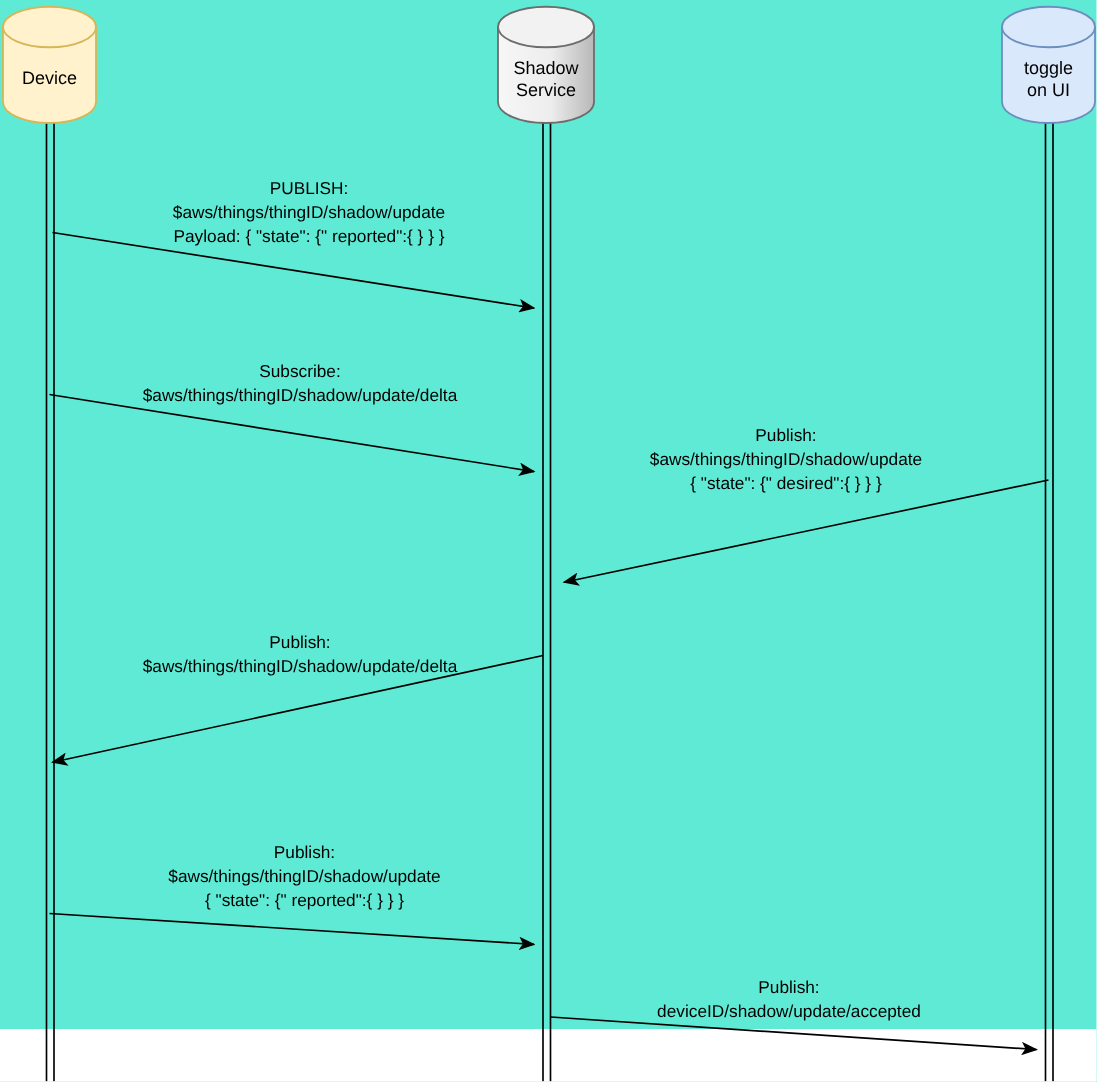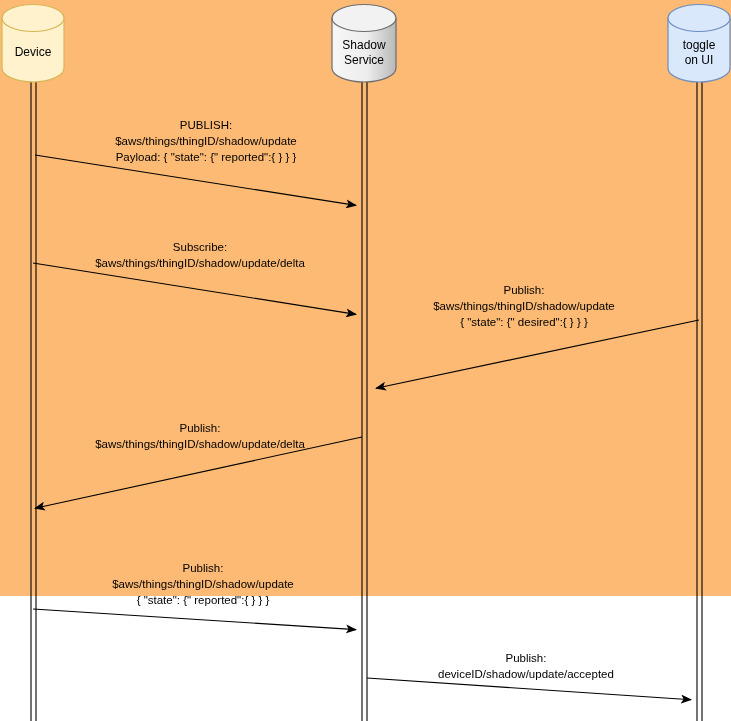--- a/index.html
+++ b/index.html
@@ -9,22 +9,22 @@
   }
   body {
     width: 731px;
     height: 721px;
     overflow: hidden;
     font-family: "Liberation Sans", sans-serif;
   }
   #diagram-root {
     position: relative;
     width: 731px;
-    height: 596px;
-    background: #fdba74;
+    height: 686px;
+    background: #5eead4;
   }
   #diagram-svg {
     position: absolute;
     left: 0;
     top: 0;
     width: 731px;
     height: 721px;
   }
   .lifeline-title {
     font-size: 12px;

